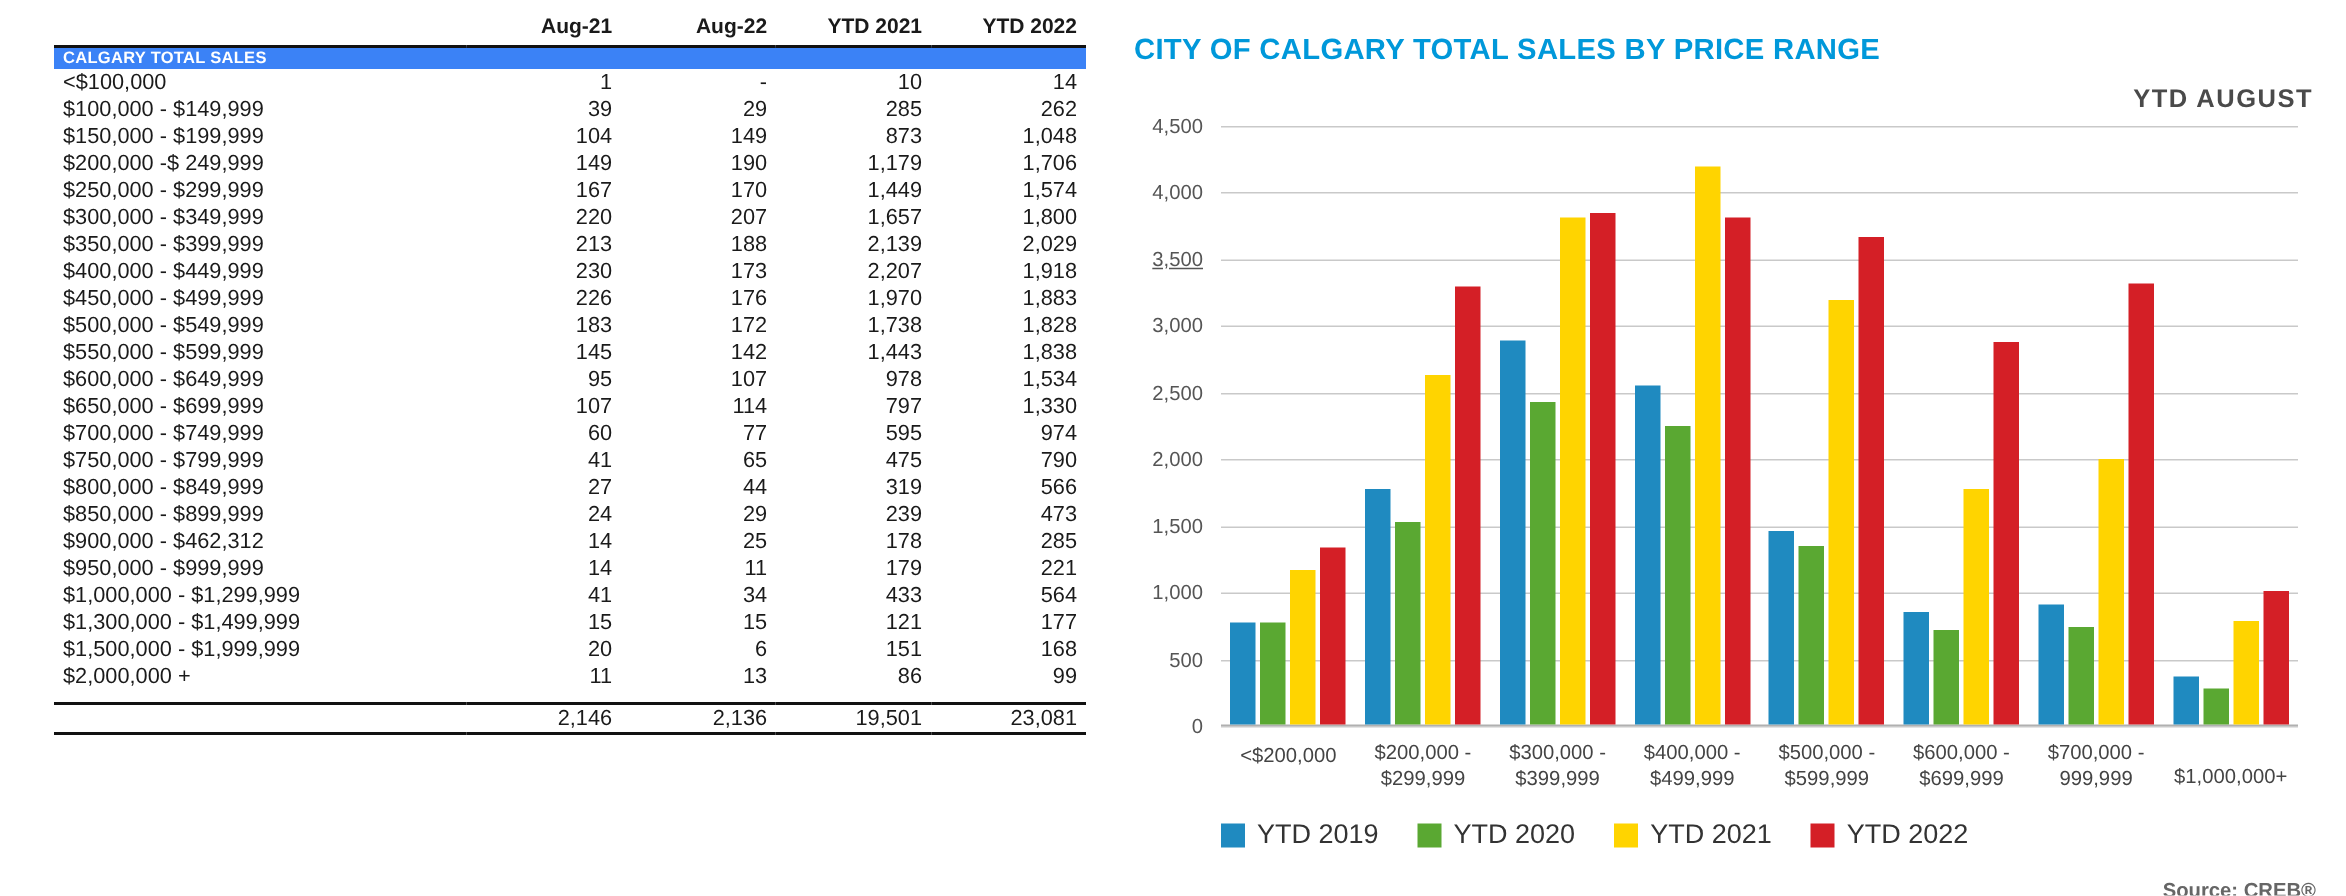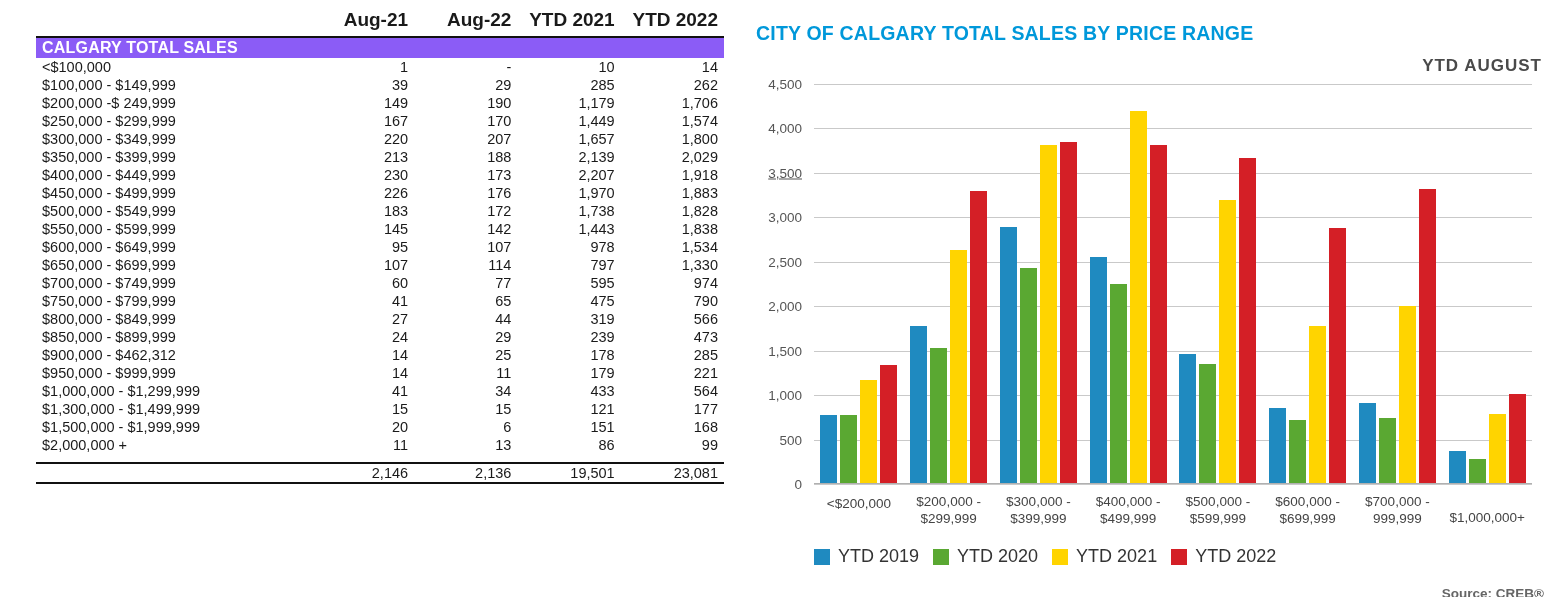--- a/index.html
+++ b/index.html
@@ -28,32 +28,32 @@
     color: #1a1a1a;
   }
   table.sales-table th,
   table.sales-table td {
     padding: 1px 6px;
     white-space: nowrap;
   }
   table.sales-table thead th {
     font-weight: bold;
     text-align: right;
-    font-size: 19px;
+    font-size: 14px;
     padding-bottom: 5px;
   }
   table.sales-table thead th.first {
     text-align: left;
   }
   .thead-row th { border-bottom: 2px solid #111; }
   .section-row td {
-    background: #8b5cf6;
+    background: #3b82f6;
     color: #ffffff;
     font-weight: bold;
-    font-size: 16px;
+    font-size: 11px;
     letter-spacing: .2px;
     padding-top: 2px;
     padding-bottom: 2px;
   }
   .data-row td.label { text-align: left; }
   .data-row td.num { text-align: right; }
   .total-row td {
     text-align: right;
     border-top: 2px solid #111;
     border-bottom: 2px solid #111;
@@ -139,21 +139,21 @@
     text-align: center;
     font-size: 13.5px;
     color: #444;
     line-height: 1.25;
   }
   #legend {
     position: absolute;
     left: 62px; top: 462px;
     display: flex;
     align-items: center;
-    gap: 14px;
+    gap: 26px;
   }
   .legend-item {
     display: flex;
     align-items: center;
     gap: 8px;
     font-size: 18px;
     color: #333;
   }
   .legend-swatch {
     width: 16px; height: 16px;
@@ -200,20 +200,27 @@
             <td class="num">-</td>
             <td class="num">10</td>
             <td class="num">14</td>
           </tr>
           <tr class="data-row">
             <td class="label">$100,000 - $149,999</td>
             <td class="num">39</td>
             <td class="num">29</td>
             <td class="num">285</td>
             <td class="num">262</td>
+          </tr>
+          <tr class="data-row">
+            <td class="label">$150,000 - $199,999</td>
+            <td class="num">104</td>
+            <td class="num">149</td>
+            <td class="num">873</td>
+            <td class="num">1,048</td>
           </tr>
           <tr class="data-row">
             <td class="label">$200,000 -$ 249,999</td>
             <td class="num">149</td>
             <td class="num">190</td>
             <td class="num">1,179</td>
             <td class="num">1,706</td>
           </tr>
           <tr class="data-row">
             <td class="label">$250,000 - $299,999</td>

